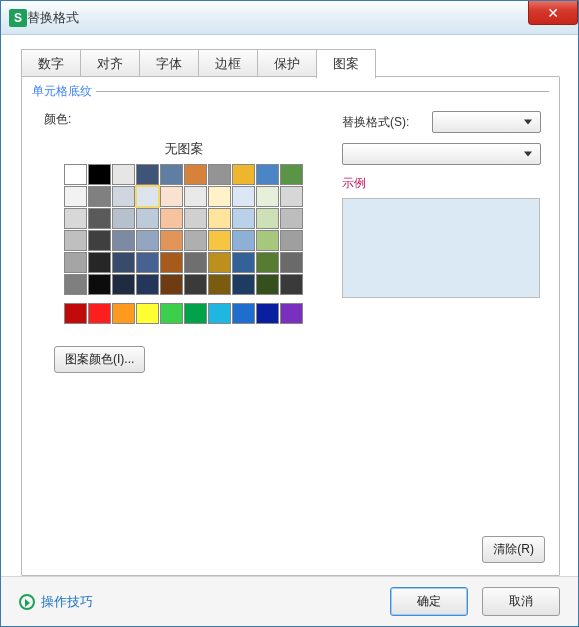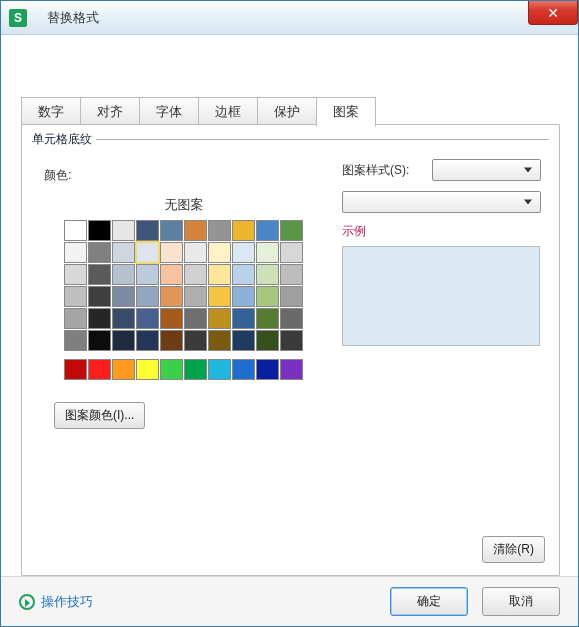--- a/index.html
+++ b/index.html
@@ -33,21 +33,21 @@
     background: #1fa05a;
     color: #fff;
     display: flex;
     align-items: center;
     justify-content: center;
     font-weight: bold;
     border-radius: 2px;
     font-size: 12px;
   }
   .title-text {
-    margin-left: 20px;
+    margin-left: 0;
     color: #333;
     font-size: 13px;
   }
   .close-btn {
     position: absolute;
     right: 0; top: 0;
     width: 50px; height: 24px;
     background: linear-gradient(#e67167, #d7392c 40%, #c8251a);
     border: 1px solid #9a1f14;
     border-top: none;
@@ -56,21 +56,20 @@
     display: flex;
     align-items: center;
     justify-content: center;
     font-size: 14px;
     cursor: pointer;
   }
   .client {
     position: absolute;
     top: 34px; left: 0; right: 0; bottom: 0;
     background: #fff;
-    margin-top: 48px;
   }
   .tabs {
     display: flex;
     padding: 14px 0 0 20px;
     gap: 0;
   }
   .tab {
     padding: 5px 16px;
     border: 1px solid #bbb;
     background: linear-gradient(#fcfcfc, #e8e8e8);
@@ -97,25 +96,25 @@
     left: 10px; right: 10px; top: 6px;
     border: none;
     border-top: 1px solid #b0b0b0;
     padding: 0;
     margin: 0;
   }
   fieldset.shading > legend {
     padding: 0 4px 0 0;
     margin-left: 0;
     font-size: 12px;
-    color: #0f172a;
+    color: #3b82f6;
   }
   .left-col {
     position: absolute;
-    left: 22px; top: 42px;
+    left: 22px; top: 34px;
     width: 280px;
   }
   .color-label {
     color: #333;
     font-size: 12px;
     margin-bottom: 6px;
   }
   .nopattern {
     text-align: center;
     font-size: 13px;
@@ -363,21 +362,21 @@
 
         <div class="btn-row">
           <button class="btn">
             <span>图案颜色(I)...</span>
           </button>
         </div>
       </div>
 
       <div class="right-col">
         <div class="field-row">
-          <div class="lbl">图案样式(S):</div>
+          <div class="lbl">替换格式(S):</div>
           <div class="combo"></div>
         </div>
         <div class="field-row">
           <div class="combo"></div>
         </div>
         <div class="example-label">示例</div>
         <div class="example-box" id="example-box" style="background: rgb(219, 233, 244);"></div>
       </div>
 
       <div class="clear-row">

